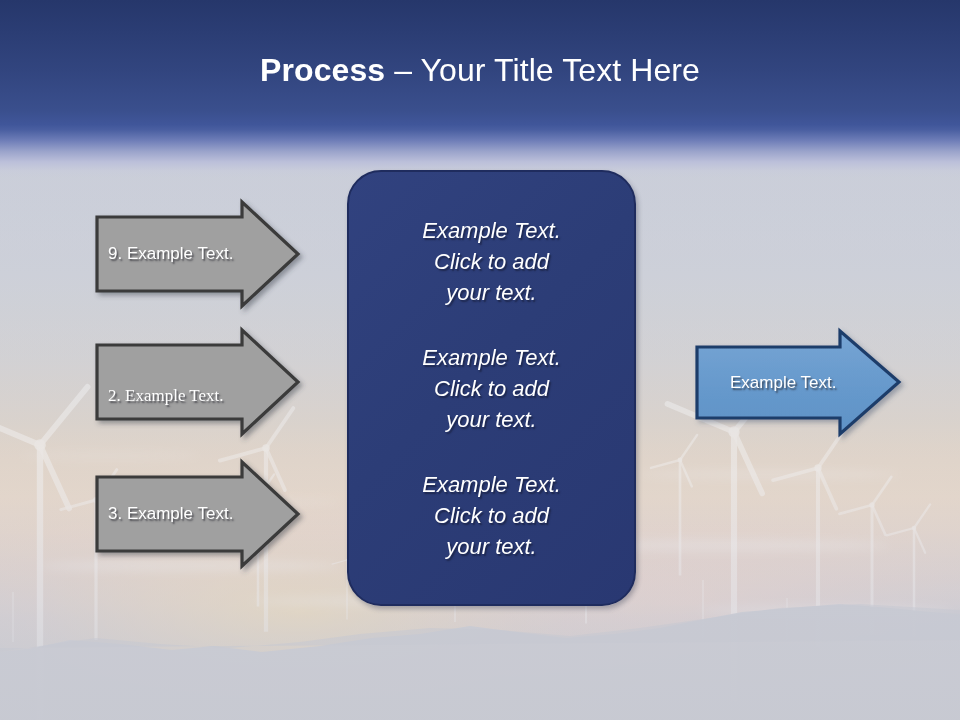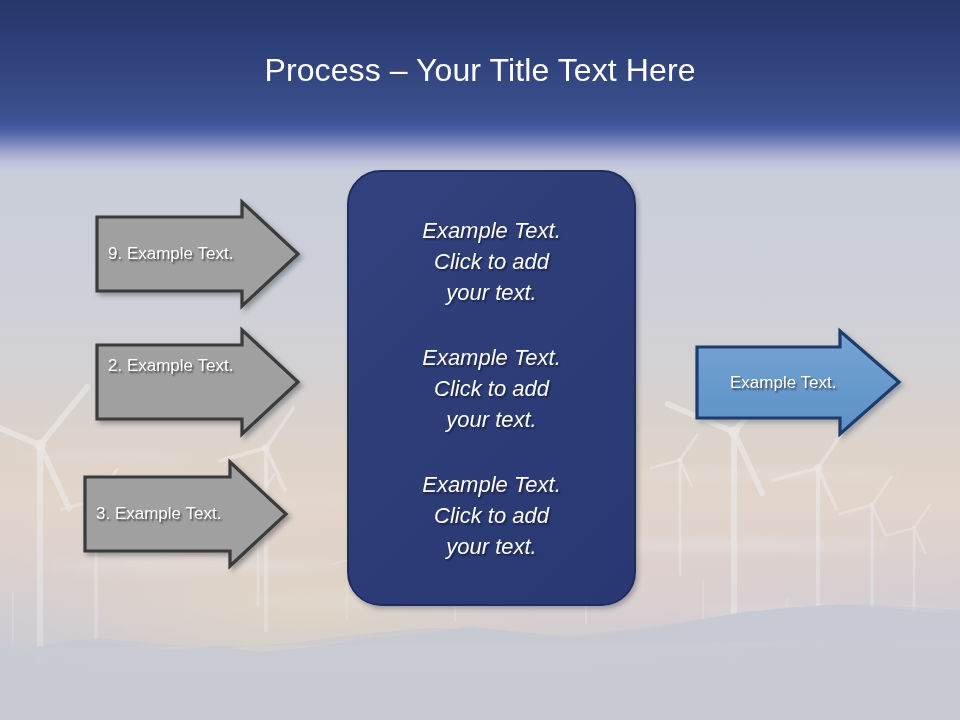--- a/index.html
+++ b/index.html
@@ -88,21 +88,21 @@
       #bcc0da 91%,
       rgba(200,203,219,.55) 96%,
       rgba(201,204,218,0) 100%);
   }
   .slide-title {
     position:absolute; left:0; top:52px; width:960px;
     text-align:center; color:#ffffff;
     font-size:32px; font-weight:400; letter-spacing:.1px;
     white-space:nowrap;
   }
-  .slide-title .strong { font-weight:400; }
+  .slide-title .strong { font-weight:700; }
 
   
   .center-panel {
     position:absolute; left:347px; top:170px; width:289px; height:436px;
     background:linear-gradient(135deg,#31427f 0%,#2c3d77 45%,#293872 100%);
     border:2px solid #1f2c5e;
     border-radius:34px;
     box-shadow:2px 3px 5px rgba(40,45,70,.33);
     display:flex; flex-direction:column;
     align-items:center; justify-content:center;
@@ -270,24 +270,24 @@
 
   <div class="arrow" style="left:92px; top:324px;">
     <svg width="212" height="122" viewBox="0 0 212 122" xmlns="http://www.w3.org/2000/svg">
       <defs>
         <filter id="shA2" x="-20%" y="-20%" width="150%" height="150%">
           <feDropShadow dx="3" dy="3" stdDeviation="2.4" flood-color="#3c3f4a" flood-opacity=".45"></feDropShadow>
         </filter>
       </defs>
       <polygon points="5,21 150,21 150,6 206,58 150,110 150,95 5,95" fill="#a0a0a0" stroke="#3a3a3a" stroke-width="3.2" stroke-linejoin="miter" filter="url(#shA2)"></polygon>
     </svg>
-    <div class="arrow-label noselect" style="left:16px; top:6px; height:72px;">2. Example Text.</div>
-  </div>
-
-  <div class="arrow" style="left:80px; top:456px;">
+    <div class="arrow-label noselect" style="left:16px; top:36px; height:72px;font-family:Liberation Serif, serif;">2. Example Text.</div>
+  </div>
+
+  <div class="arrow" style="left:92px; top:456px;">
     <svg width="212" height="122" viewBox="0 0 212 122" xmlns="http://www.w3.org/2000/svg">
       <defs>
         <filter id="shA3" x="-20%" y="-20%" width="150%" height="150%">
           <feDropShadow dx="3" dy="3" stdDeviation="2.4" flood-color="#3c3f4a" flood-opacity=".45"></feDropShadow>
         </filter>
       </defs>
       <polygon points="5,21 150,21 150,6 206,58 150,110 150,95 5,95" fill="#a0a0a0" stroke="#3a3a3a" stroke-width="3.2" stroke-linejoin="miter" filter="url(#shA3)"></polygon>
     </svg>
     <div class="arrow-label noselect" style="left:16px; top:22px; height:72px;">3. Example Text.</div>
   </div>

